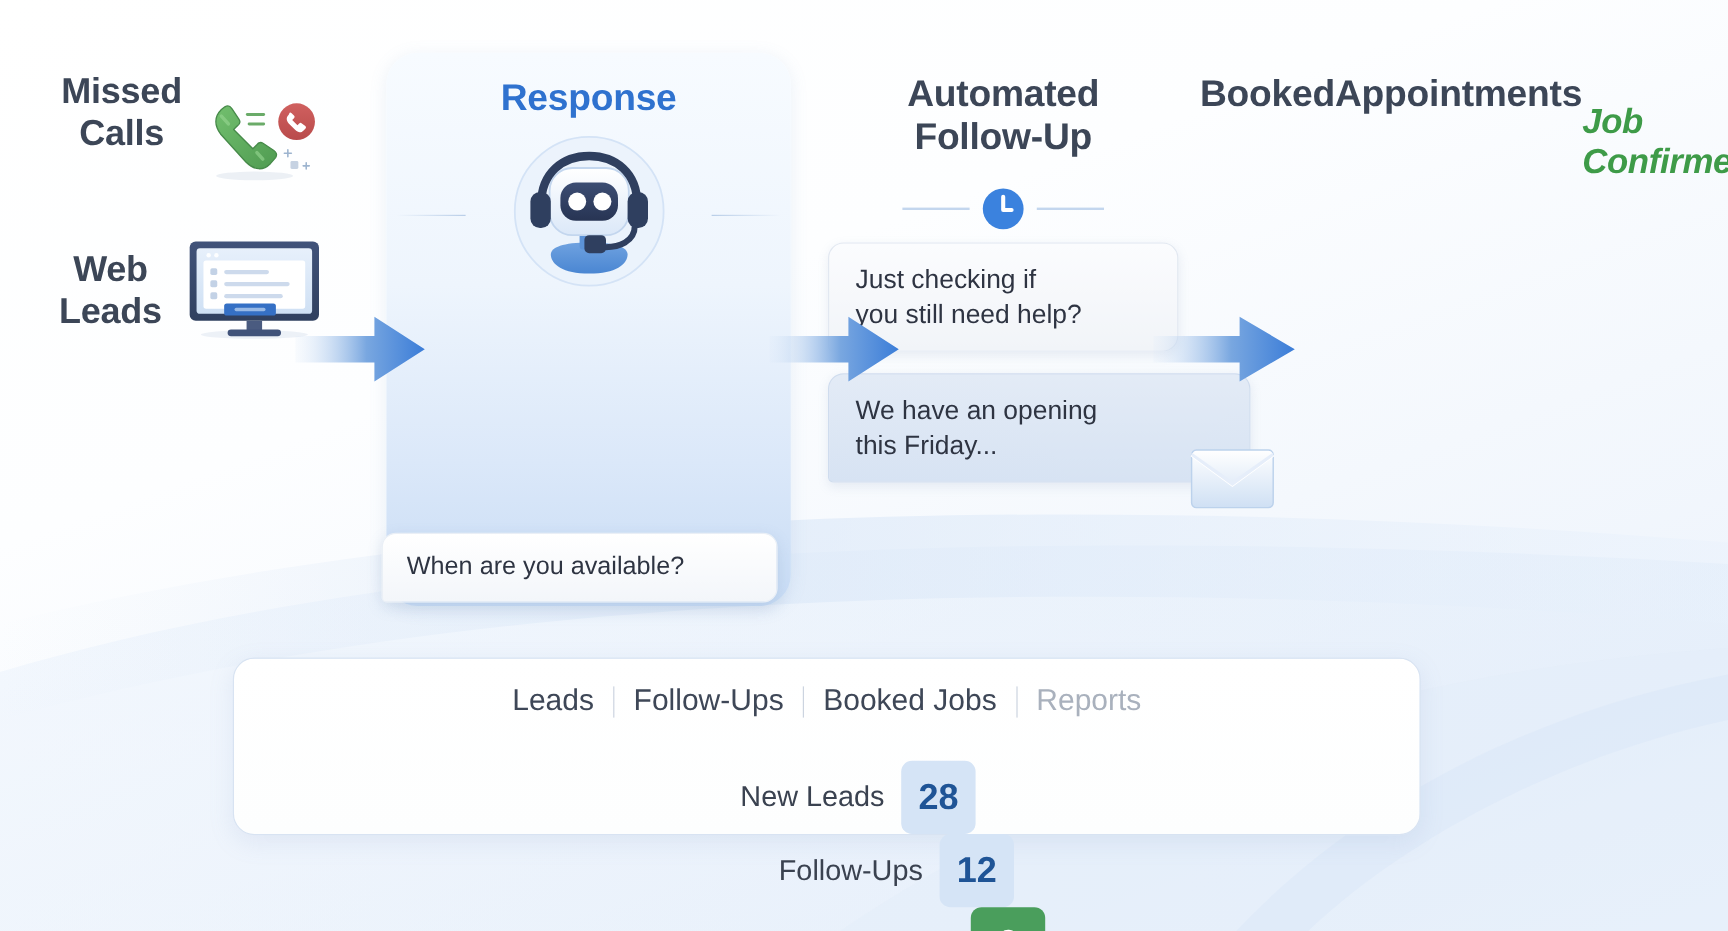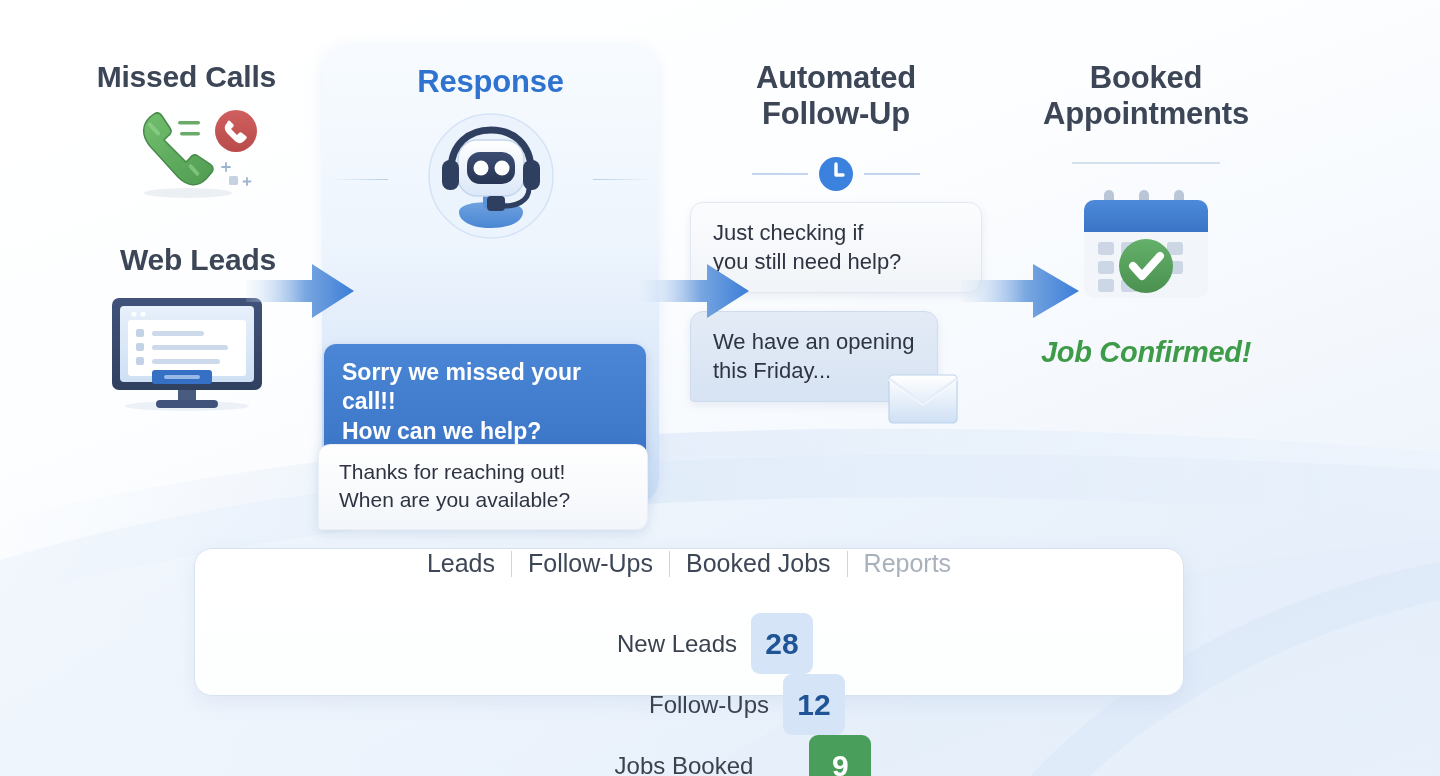--- a/index.html
+++ b/index.html
@@ -22,21 +22,21 @@
   
   .col-title {
     font-size: 31px; font-weight: 700; line-height: 1.16;
     color: #3c4657; text-align: center; letter-spacing: -0.2px;
   }
   .col-title.accent { color: #2f72cf; }
 
   
   #sources { position: absolute; left: 36px; top: 60px; width: 240px; }
   #sources .col-title { font-size: 30px; }
-  .src-block { display: flex; flex-direction: column; align-items: flex-end; }
+  .src-block { display: flex; flex-direction: row; align-items: flex-start; }
   .phone-icon { width: 150px; height: 100px; margin-top: 6px; }
   .weblead-title { margin-top: 42px; }
   .monitor-icon { width: 178px; height: 120px; margin-top: 14px; }
 
   
   .arrow { position: absolute; z-index: 3; }
   #arrow1 { left: 246px; top: 256px; width: 110px; height: 70px; }
   #arrow2 { left: 641px; top: 256px; width: 110px; height: 70px; }
   #arrow3 { left: 961px; top: 256px; width: 120px; height: 70px; }
 
@@ -83,44 +83,44 @@
   .clock-icon { width: 36px; height: 36px; margin: 0 10px; }
   .fu-bubble {
     background: linear-gradient(180deg, #fbfcfe 0%, #f1f4f8 100%);
     border: 1px solid #e2e8f1; border-radius: 13px;
     padding: 15px 20px 16px 22px;
     font-size: 22px; line-height: 1.32; color: #2e3442;
     box-shadow: 0 3px 9px rgba(120,145,180,0.14);
   }
   #fu-bubble-1 { margin-top: 6px; border-radius: 13px 13px 13px 4px; }
   #fu-bubble-2 {
-    margin-top: 18px; width: 248px; position: relative;
+    margin-top: 18px; width: 352px; position: relative;
     background: linear-gradient(180deg, #e3ebf6 0%, #d7e3f3 100%);
     border-color: #cfdcee; border-radius: 13px 13px 13px 4px;
   }
   .envelope-icon { position: absolute; right: -22px; bottom: -26px; width: 72px; height: 56px; }
 
   
-  #booked { position: absolute; left: 1000px; top: 60px; width: 292px; display: flex; flex-direction: column; align-items: center; }
+  #booked { position: absolute; left: 1000px; top: 60px; width: 292px; display: flex; flex-direction: row; align-items: flex-start; }
   .booked-divider { width: 148px; height: 2px; background: #d4e0ef; margin-top: 30px; }
   .calendar-icon { width: 146px; height: 122px; margin-top: 24px; }
   .job-confirmed {
     margin-top: 26px; font-size: 29px; font-weight: 700; font-style: italic;
     color: #3e9b48; letter-spacing: -0.3px;
   }
 
   
   #dashboard {
     position: absolute; left: 194px; top: 548px; width: 990px; height: 148px;
     background: linear-gradient(180deg, #ffffff 0%, #fdfefe 100%);
     border: 1px solid #d8e3f2; border-radius: 18px;
     box-shadow: 0 6px 20px rgba(120,150,195,0.13);
     display: flex; flex-direction: column; align-items: center;
   }
-  .tabs { display: flex; align-items: center; }
+  .tabs { display: flex; align-items: center; margin-top: 21px; }
   .tab { font-size: 25px; color: #3e4757; padding: 0 16px; white-space: nowrap; }
   .tab.muted { color: #a9b1bd; }
   .tab-sep { width: 1px; height: 26px; background: #ccd4e0; }
   .dash-divider { width: 906px; height: 1px; background: #e4eaf2; margin-top: 17px; }
   .stats { display: flex; align-items: center; margin-top: 18px; width: 906px; flex-direction: column; }
   .stat { display: flex; align-items: center; }
   .stat-label { font-size: 24px; color: #3a4250; margin-right: 14px; white-space: nowrap; }
   .badge {
     min-width: 62px; height: 61px; border-radius: 9px;
     display: flex; align-items: center; justify-content: center;
@@ -257,27 +257,22 @@
         <circle cx="56" cy="58" r="7.5" fill="#ffffff"></circle>
         <circle cx="77" cy="58" r="7.5" fill="#ffffff"></circle>
         <path d="M26,60 C26,34 44,20 66,20 C88,20 106,34 106,60" fill="none" stroke="#2f3f5f" stroke-width="7" stroke-linecap="round"></path>
         <rect x="17" y="50" width="17" height="30" rx="8" fill="#2f3f5f"></rect>
         <rect x="98" y="50" width="17" height="30" rx="8" fill="#2f3f5f"></rect>
         <path d="M104,78 C104,92 90,96 80,96" fill="none" stroke="#2f3f5f" stroke-width="5" stroke-linecap="round"></path>
         <rect x="62" y="86" width="18" height="15" rx="4" fill="#2f3f5f"></rect>
       </svg>
     </div>
 
-    <div class="bubble-blue">
-      <div>Sorry we missed your call!!</div>
-      <div>How can we help?</div>
-    </div>
 
     <div class="bubble-white">
-      <div>Thanks for reaching out!</div>
       <div>When are you available?</div>
     </div>
   </div>
 
   <svg class="arrow" id="arrow2" viewBox="0 0 110 70">
     <defs>
       <linearGradient id="gArrow2" x1="0" y1="0" x2="1" y2="0">
         <stop offset="0%" stop-color="#dbe8f8" stop-opacity="0.15"></stop>
         <stop offset="55%" stop-color="#79a7e0"></stop>
         <stop offset="100%" stop-color="#3b7dd8"></stop>

